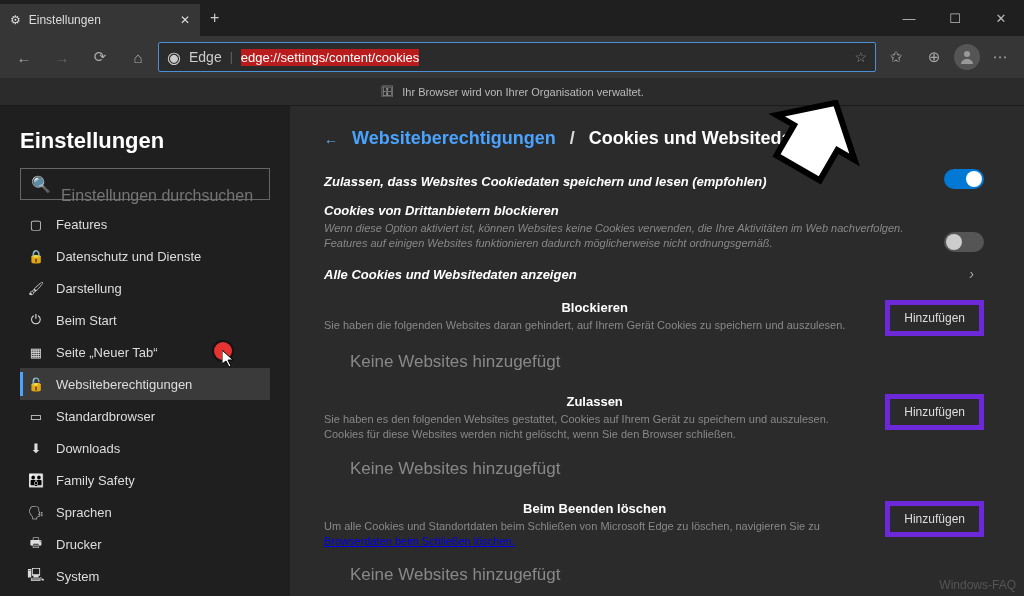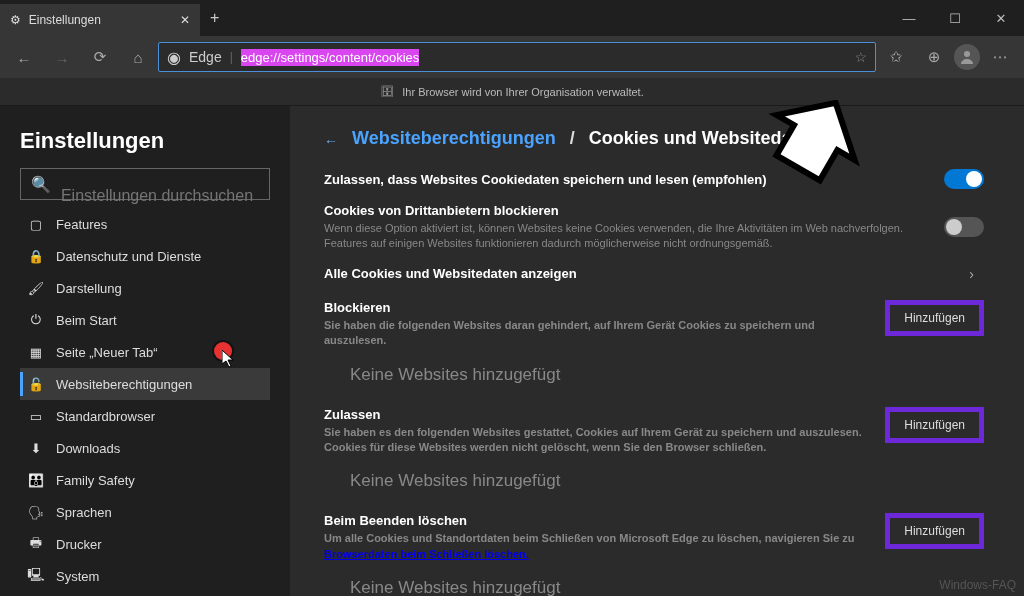--- a/index.html
+++ b/index.html
@@ -10,54 +10,54 @@
 .newtab{padding:0 10px;color:#ccc;font-size:16px;}
 .wincontrols{margin-left:auto;display:flex;}
 .wincontrols div{width:46px;height:36px;display:flex;align-items:center;justify-content:center;color:#bbb;font-size:13px;}
 .toolbar{height:42px;background:#363636;display:flex;align-items:center;padding:0 6px;gap:2px;}
 .tbtn{width:36px;height:36px;display:flex;align-items:center;justify-content:center;color:#aaa;font-size:15px;}
 .tbtn.dim{opacity:.4;}
 .urlbar{flex:1;height:30px;border:1px solid #4a90d9;background:#2b2b2b;display:flex;align-items:center;padding:0 8px;gap:8px;border-radius:2px;}
 .urlbar .badge{color:#ccc;font-size:14px;}
 .urlbar .divider{color:#666;font-size:12px;}
 .urlbar .urltext{font-size:13px;color:#ccc;flex:1;}
-.urlbar .urltext .sel{background:#d946ef;color:#fff;padding:1px 0;}
+.urlbar .urltext .sel{background:#b91c1c;color:#fff;padding:1px 0;}
 .urlbar .star{color:#888;font-size:14px;}
 .orgbar{height:28px;background:#2b2b2b;border-bottom:1px solid #1a1a1a;display:flex;align-items:center;justify-content:center;gap:8px;font-size:11px;color:#bbb;}
 .avatar{width:26px;height:26px;border-radius:50%;background:#555;display:flex;align-items:center;justify-content:center;}
 .content{display:flex;height:490px;}
 .sidebar{width:290px;background:#1f1f1f;padding:16px 20px;}
 .sidebar h1{color:#fff;font-weight:600;font-size:22px;margin:6px 0 14px;}
 .search{border:1px solid #666;height:32px;display:flex;align-items:center;padding:0 10px;gap:10px;margin-bottom:8px;}
 .search input{background:transparent;border:none;color:#ccc;font-size:16px;outline:none;flex:1;margin-top:24px;}
 .navlist{list-style:none;}
 .navlist li{display:flex;align-items:center;gap:12px;height:32px;font-size:13px;color:#ddd;padding:0 8px;position:relative;}
 .navlist li .ico{width:16px;display:inline-flex;justify-content:center;font-size:13px;}
 .navlist li.active{background:#3a3a3a;}
 .navlist li.active::before{content:"";position:absolute;left:0;top:4px;bottom:4px;width:3px;background:#4aa3ff;}
 .main{flex:1;padding:22px 40px 10px 34px;overflow-y:auto;background:#2b2b2b;}
 .breadcrumb{display:flex;align-items:center;gap:14px;margin-bottom:20px;}
 .breadcrumb .back{color:#6ab0f3;font-size:14px;}
 .breadcrumb .link{color:#4aa3ff;font-size:18px;font-weight:600;}
 .breadcrumb .sep{color:#ddd;font-size:18px;font-weight:600;}
 .breadcrumb .cur{color:#fff;font-size:18px;font-weight:600;}
-.row{display:flex;align-items:center;margin-bottom:14px;gap:28px;}
+.row{display:flex;align-items:flex-end;margin-bottom:14px;gap:28px;font-style:italic;}
 .row .txt{flex:1;}
 .row .title{font-size:13px;font-weight:600;color:#fff;}
 .row .desc{font-size:11px;color:#888;margin-top:3px;line-height:1.4;}
 .toggle{width:40px;height:20px;border-radius:10px;background:#0078d4;position:relative;flex-shrink:0;}
 .toggle::after{content:"";position:absolute;right:2px;top:2px;width:16px;height:16px;border-radius:50%;background:#fff;}
 .toggle.off{background:#555;}
 .toggle.off::after{left:2px;right:auto;background:#ccc;}
 .chev{color:#aaa;font-size:14px;margin-right:10px;}
 .section{margin-top:18px;}
 .section .head{display:flex;align-items:flex-start;gap:20px;margin-bottom:10px;}
 .section .head .txt{flex:1;}
-.section .head .title{font-size:13px;font-weight:600;color:#fff;}
-.section .head .desc{font-size:11px;color:#888;margin-top:3px;line-height:1.4;font-weight:bold;}
+.section .head .title{font-size:13px;font-weight:600;color:#fff;text-align:center;}
+.section .head .desc{font-size:11px;color:#888;margin-top:3px;line-height:1.4;}
 .addbtn{border:5px solid #6d28d9;background:transparent;color:#ddd;font-size:12px;padding:6px 14px;cursor:pointer;flex-shrink:0;}
 .empty{font-size:17px;color:#888;padding:6px 0 4px 26px;}
 .cursor-marker{position:absolute;left:214px;top:342px;width:18px;height:18px;border-radius:50%;background:#e73232;box-shadow:0 0 0 2px rgba(0,0,0,.4);z-index:50;}
 .cursor-ptr{position:absolute;left:222px;top:350px;z-index:51;}
 .arrow-ann{position:absolute;left:760px;top:100px;z-index:60;}
 .watermark{position:absolute;right:8px;bottom:4px;font-size:12px;color:#555;}
 </style>
 </head>
 <body>
 

